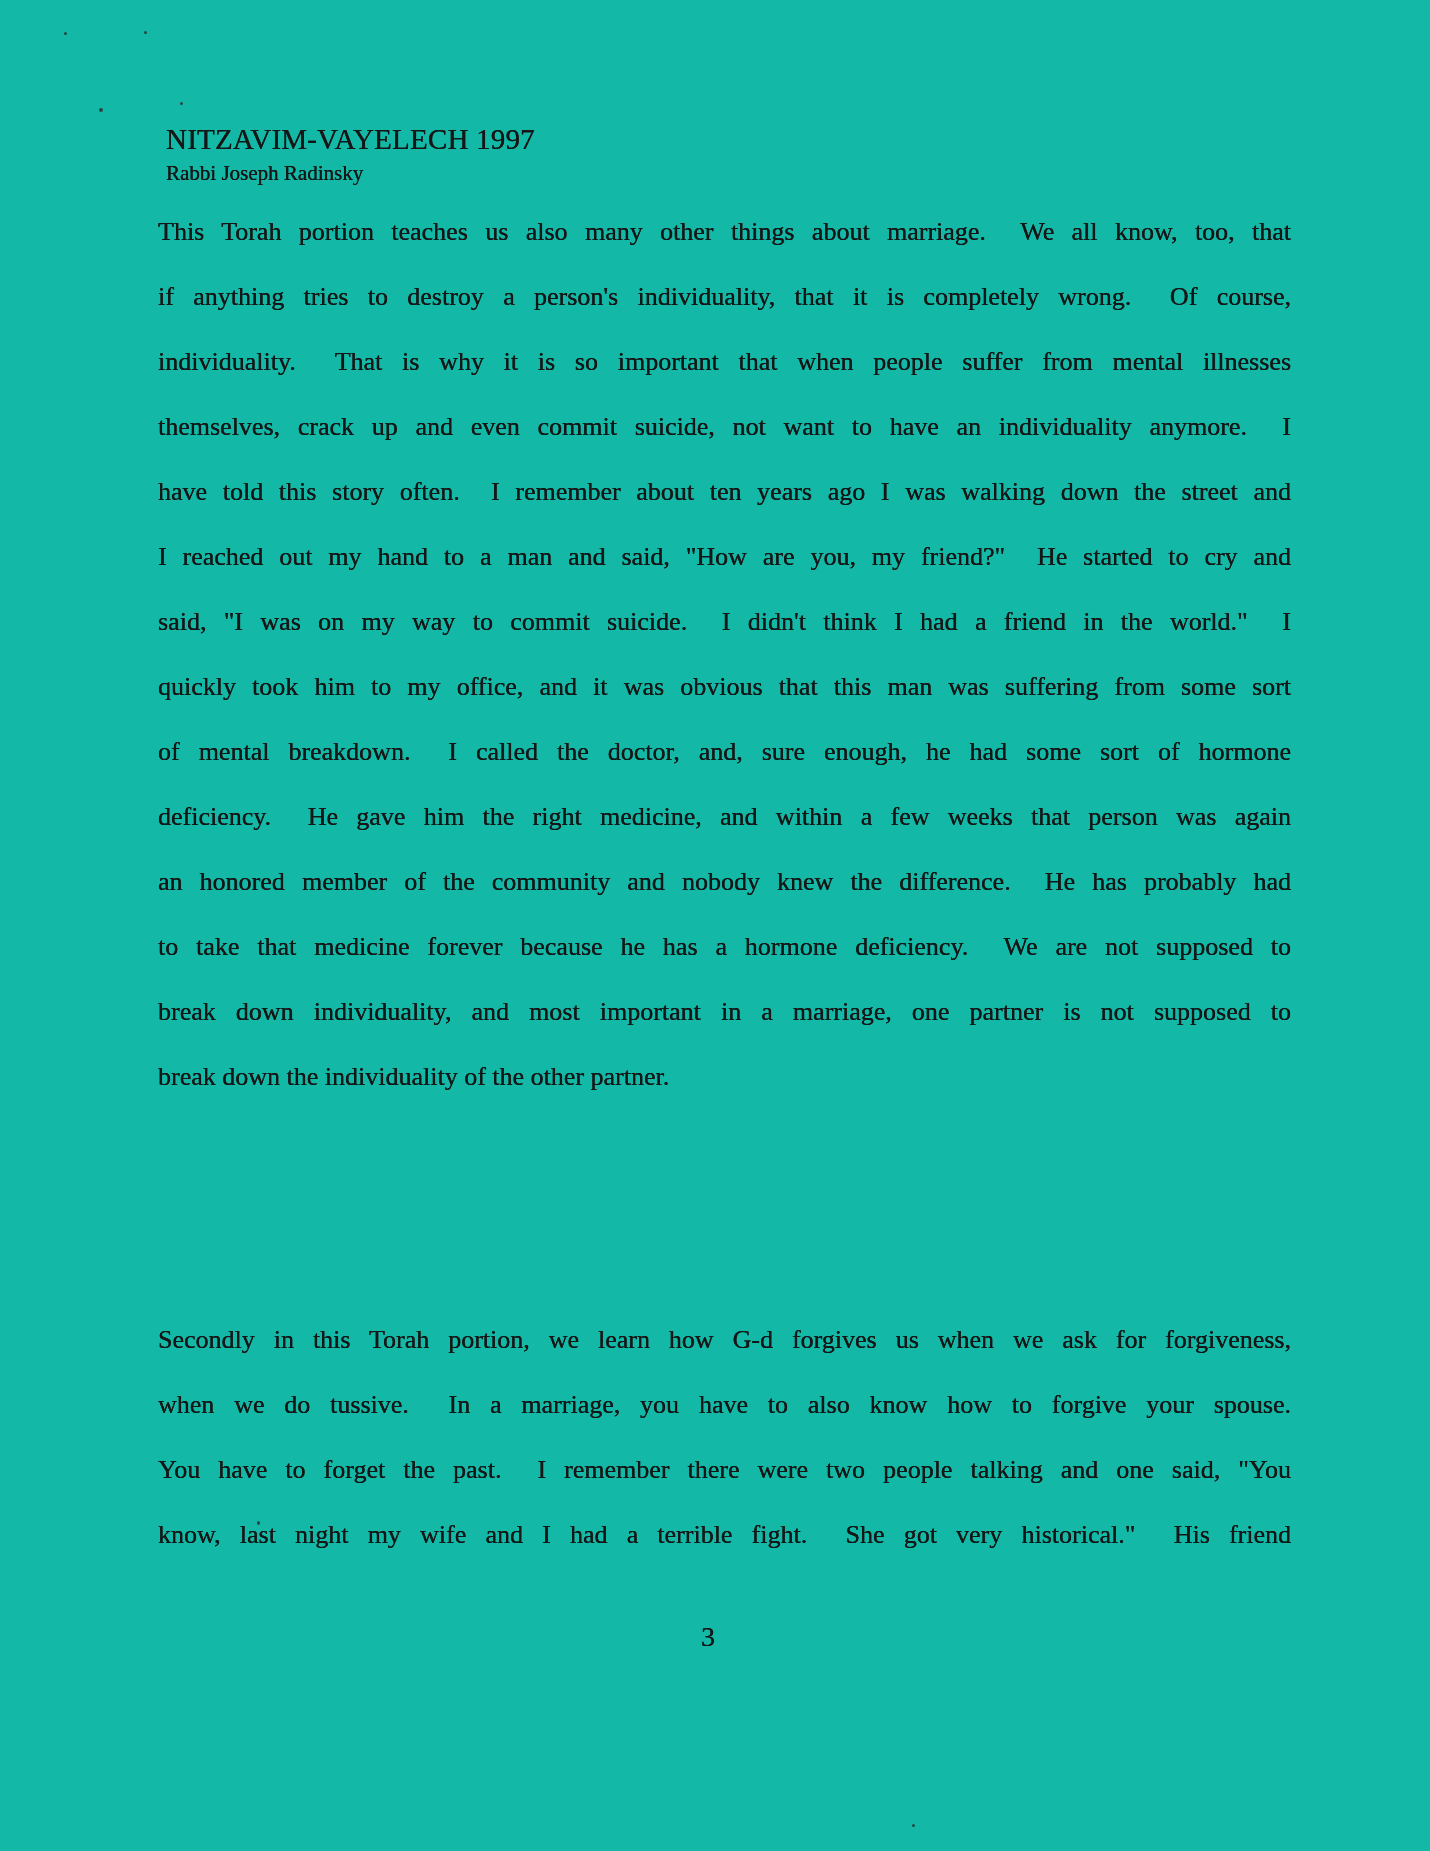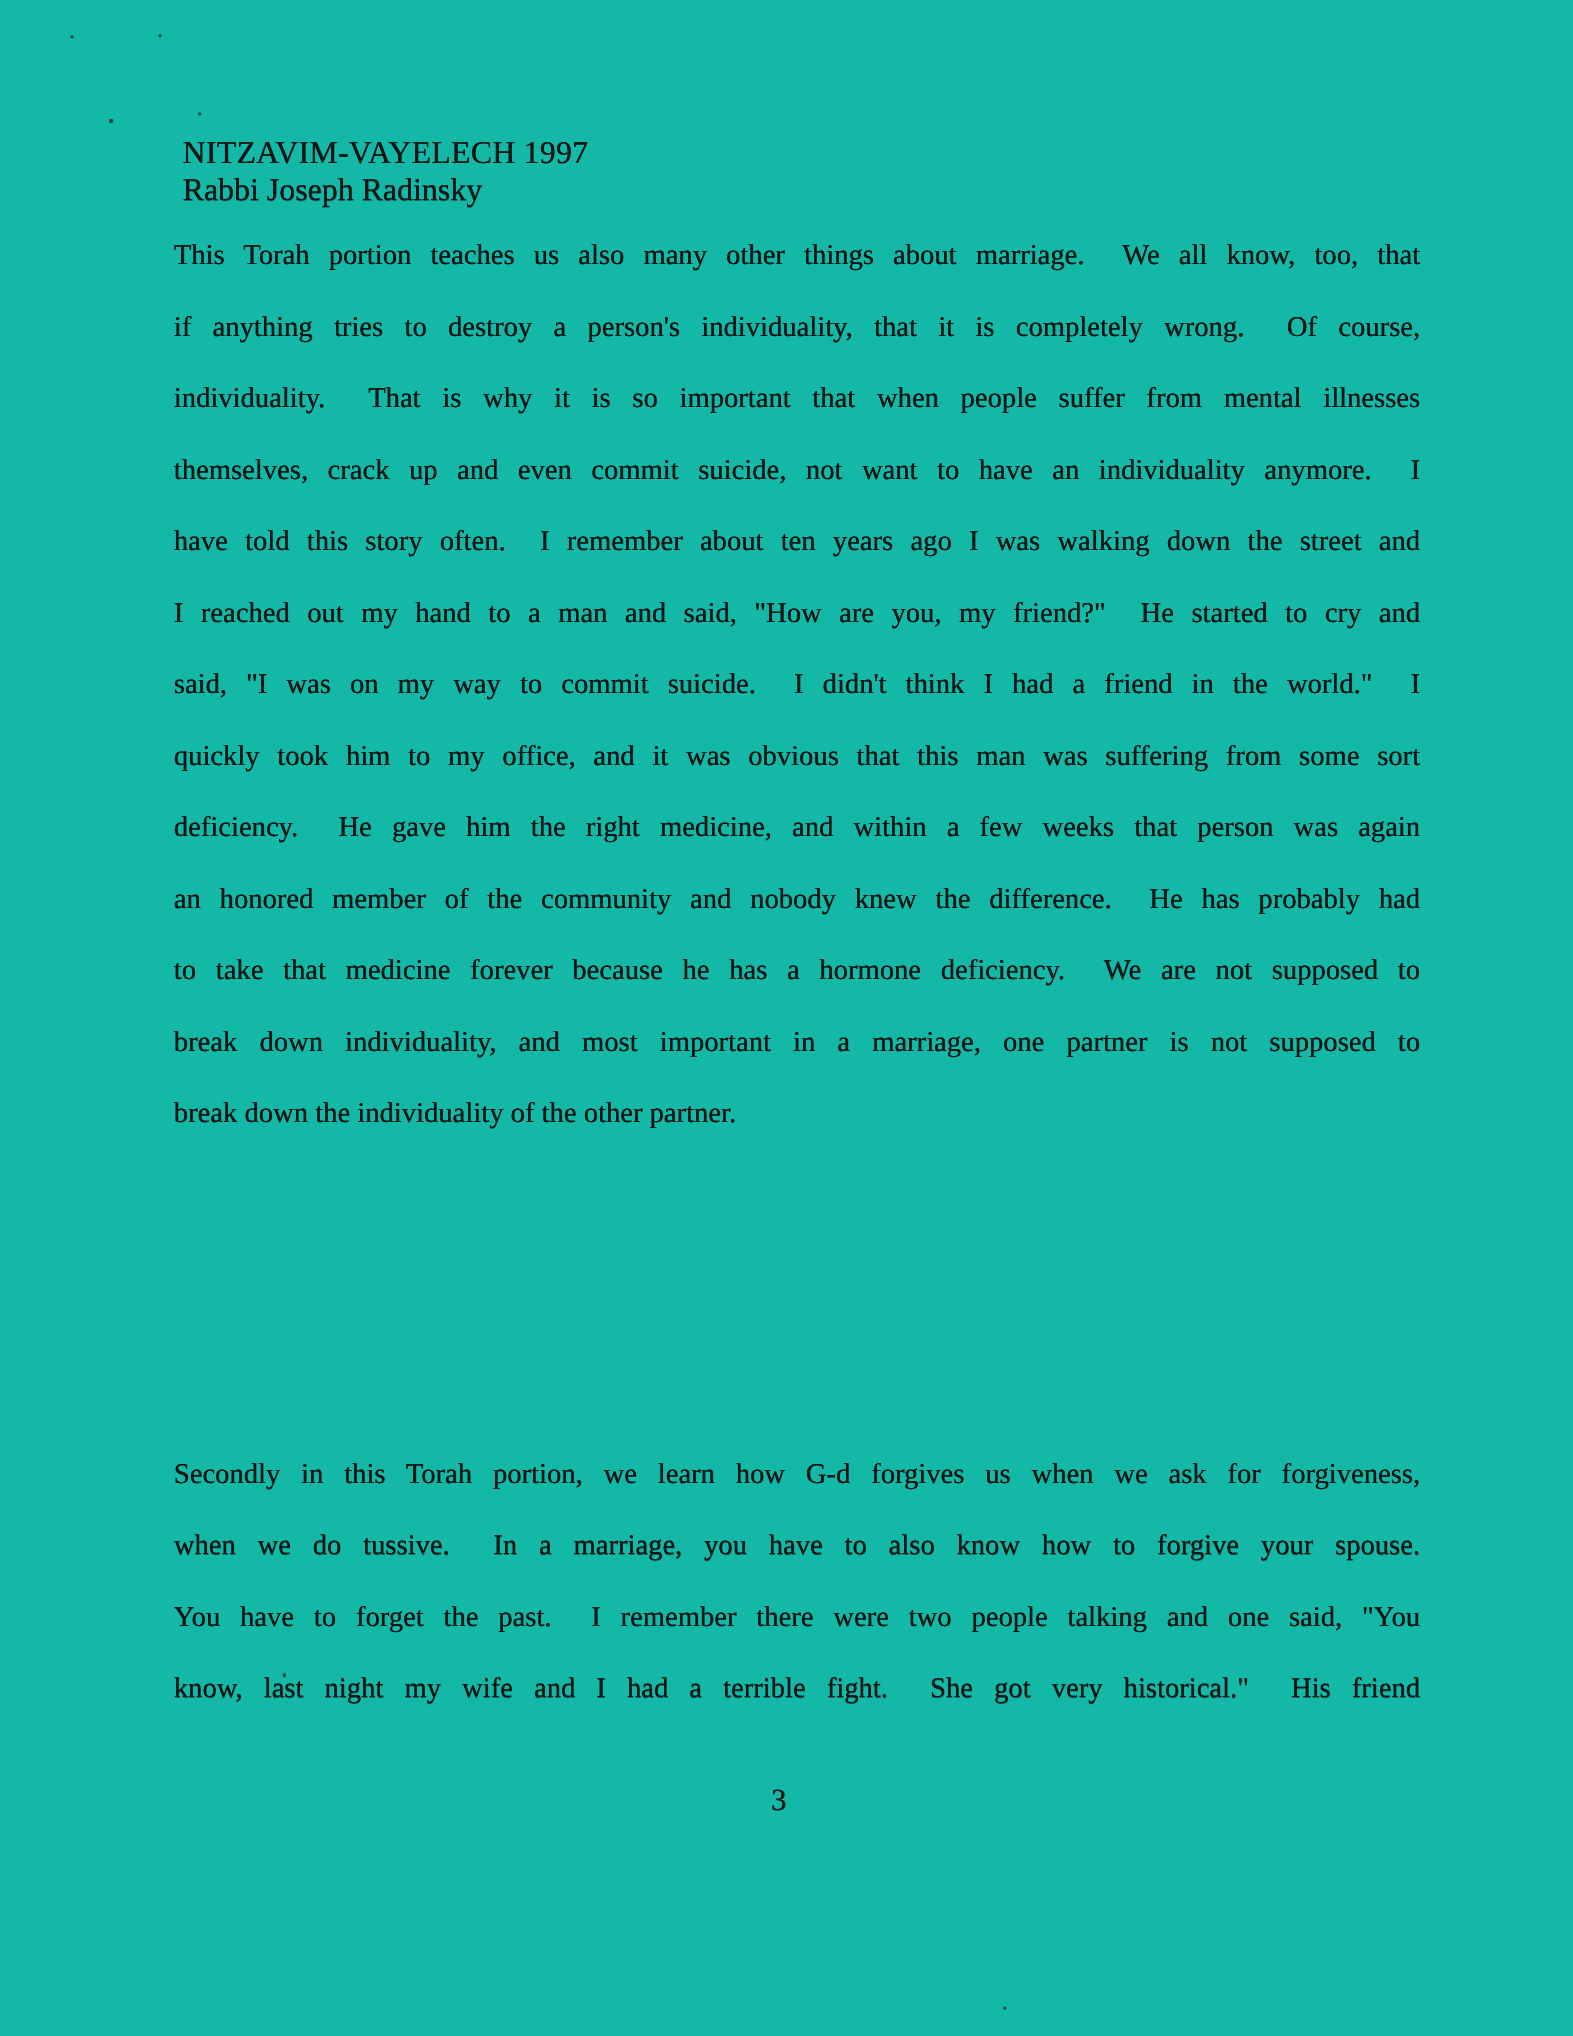--- a/index.html
+++ b/index.html
@@ -25,21 +25,21 @@
     top: 122px;
     width: 900px;
   }
   .doc-title {
     font-size: 29px;
     line-height: 34px;
     letter-spacing: 0.2px;
     white-space: nowrap;
   }
   .doc-author {
-    font-size: 29px;
+    font-size: 21px;
     line-height: 34px;
     white-space: nowrap;
   }
   .body-block {
     position: absolute;
     left: 158px;
     width: 1133px;
   }
   #para1 { top: 214px; }
   #para2 { top: 1322px; }
@@ -82,20 +82,21 @@
 
   <div class="body-block ink" id="para1">
     <div class="tline">This Torah portion teaches us also many other things about marriage.&nbsp; We all know, too, that</div>
     <div class="tline">if anything tries to destroy a person's individuality, that it is completely wrong.&nbsp; Of course,</div>
     <div class="tline">individuality.&nbsp; That is why it is so important that when people suffer from mental illnesses</div>
     <div class="tline">themselves, crack up and even commit suicide, not want to have an individuality anymore.&nbsp; I</div>
     <div class="tline">have told this story often.&nbsp; I remember about ten years ago I was walking down the street and</div>
     <div class="tline">I reached out my hand to a man and said, "How are you, my friend?"&nbsp; He started to cry and</div>
     <div class="tline">said, "I was on my way to commit suicide.&nbsp; I didn't think I had a friend in the world."&nbsp; I</div>
     <div class="tline">quickly took him to my office, and it was obvious that this man was suffering from some sort</div>
+    <div class="tline">of mental breakdown.&nbsp; I called the doctor, and, sure enough, he had some sort of hormone</div>
     <div class="tline">deficiency.&nbsp; He gave him the right medicine, and within a few weeks that person was again</div>
     <div class="tline">an honored member of the community and nobody knew the difference.&nbsp; He has probably had</div>
     <div class="tline">to take that medicine forever because he has a hormone deficiency.&nbsp; We are not supposed to</div>
     <div class="tline">break down individuality, and most important in a marriage, one partner is not supposed to</div>
     <div class="tline final">break down the individuality of the other partner.</div>
   </div>
 
   <div class="body-block ink" id="para2">
     <div class="tline">Secondly in this Torah portion, we learn how G-d forgives us when we ask for forgiveness,</div>
     <div class="tline">when we do tussive.&nbsp; In a marriage, you have to also know how to forgive your spouse.</div>

